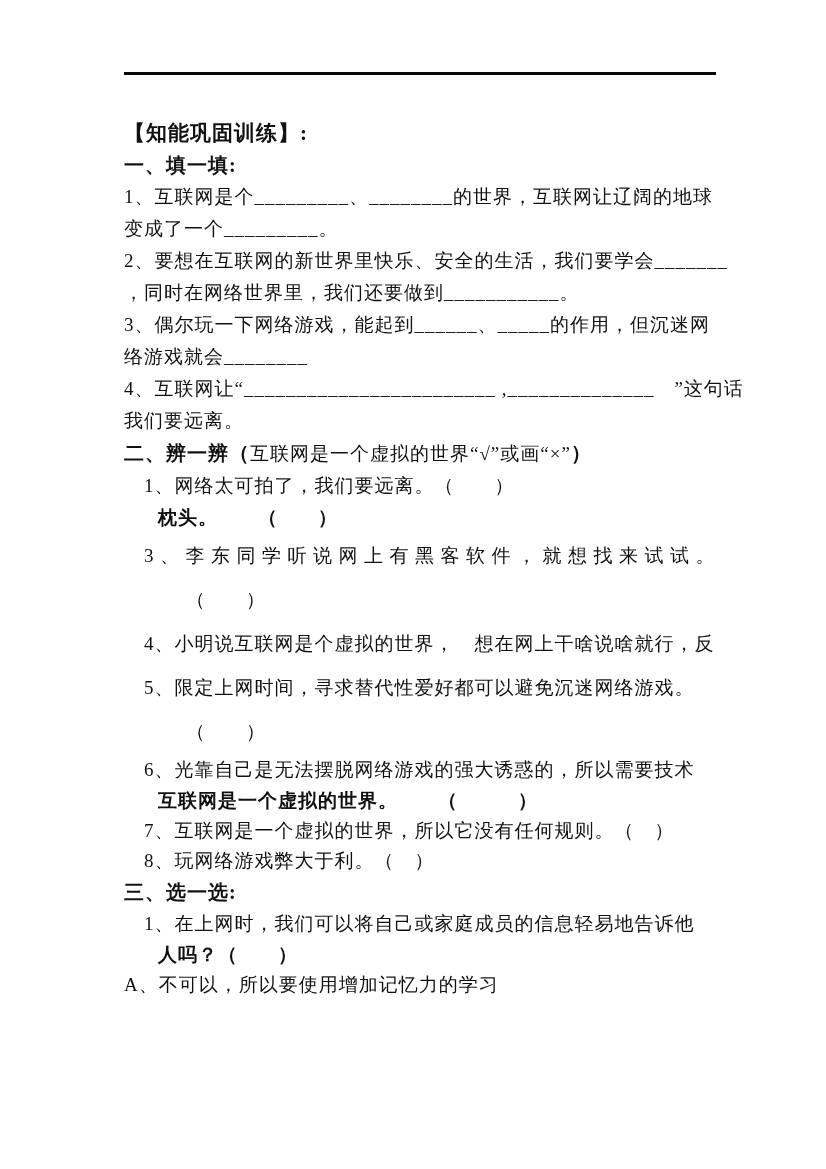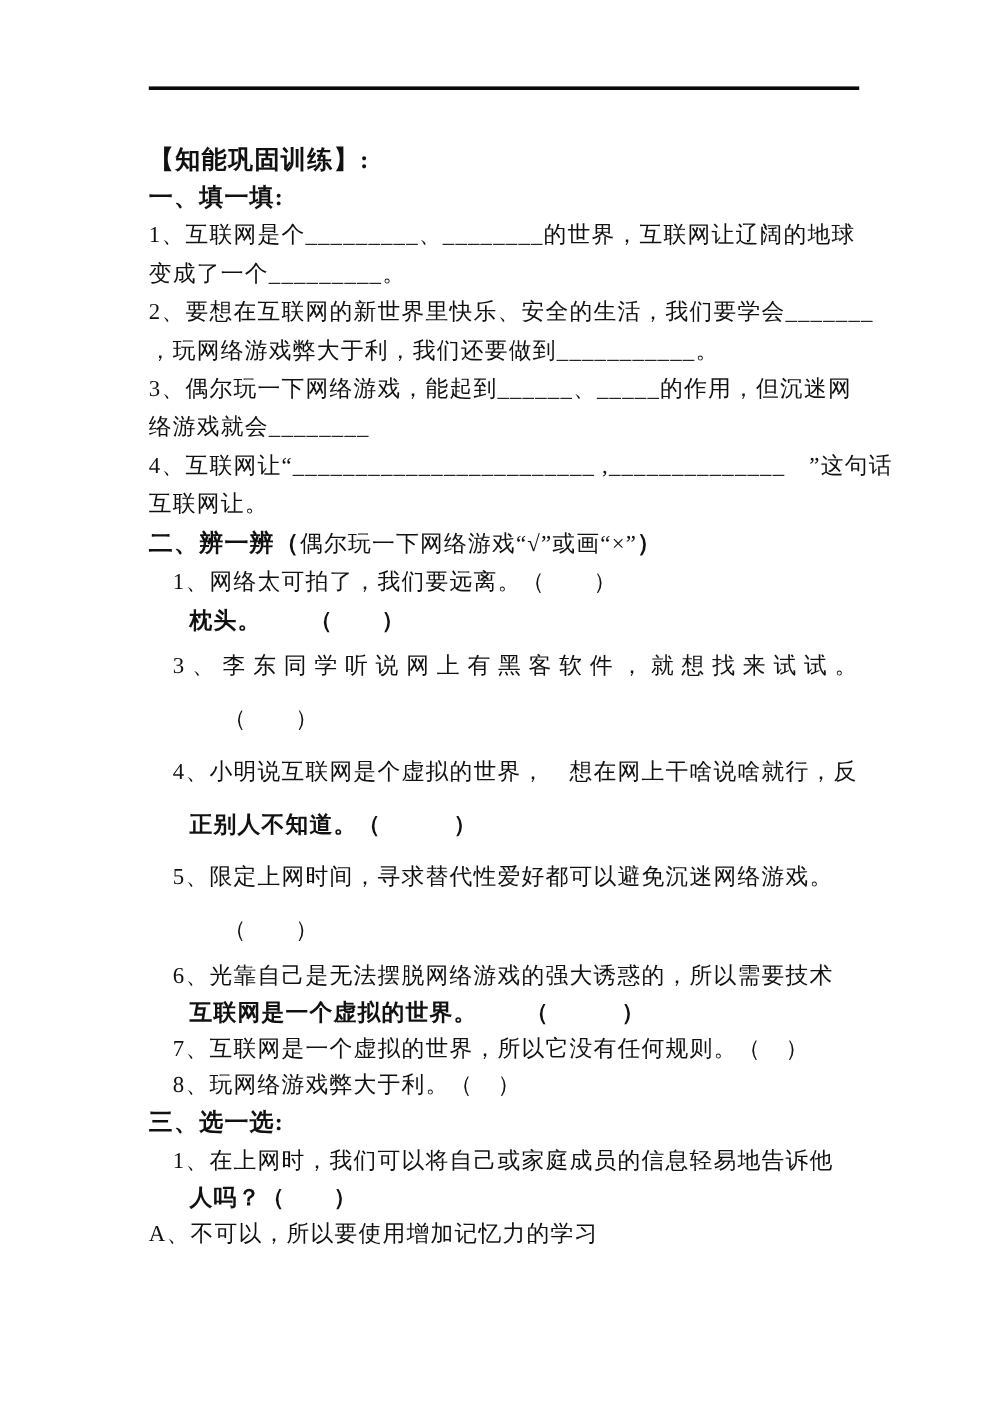--- a/index.html
+++ b/index.html
@@ -64,34 +64,33 @@
 <div class="content">
 
   <div class="header-rule"></div>
 
   <div class="page-heading">【知能巩固训练】:</div>
 
   <div class="sec-title">一、填一填:</div>
   <div class="ln">1、互联网是个_________、________的世界，互联网让辽阔的地球</div>
   <div class="ln">变成了一个_________。</div>
   <div class="ln">2、要想在互联网的新世界里快乐、安全的生活，我们要学会_______</div>
-  <div class="ln">，玩网络游戏弊大于利，我们还要做到___________。</div>
+  <div class="ln">，同时在网络世界里，我们还要做到___________。</div>
   <div class="ln">3、偶尔玩一下网络游戏，能起到______、_____的作用，但沉迷网</div>
   <div class="ln">络游戏就会________</div>
   <div class="ln">4、互联网让“________________________ ,______________　”这句话</div>
-  <div class="ln">互联网让。</div>
+  <div class="ln">我们要远离。</div>
 
-  <div class="sec-title"><span>二、辨一辨</span><span>（</span><span class="note">偶尔玩一下网络游戏“√”或画“×”</span><span>）</span></div>
+  <div class="sec-title"><span>二、辨一辨</span><span>（</span><span class="note">互联网是一个虚拟的世界“√”或画“×”</span><span>）</span></div>
 
   <div class="ln i1">1、网络太可拍了，我们要远离。（　　）</div>
   <div class="ln i2">枕头。　　（　　）</div>
   <div class="ln i1 loose spread">3、李东同学听说网上有黑客软件，就想找来试试。</div>
   <div class="ln i3 loose">（　　）</div>
   <div class="ln i1 loose">4、小明说互联网是个虚拟的世界，　想在网上干啥说啥就行，反</div>
-  <div class="ln i2 loose">正别人不知道。（　　　）</div>
   <div class="ln i1 loose">5、限定上网时间，寻求替代性爱好都可以避免沉迷网络游戏。</div>
   <div class="ln i3 loose">（　　）</div>
   <div class="ln i1">6、光靠自己是无法摆脱网络游戏的强大诱惑的，所以需要技术</div>
   <div class="ln i2 tight">互联网是一个虚拟的世界。　　（　　　）</div>
   <div class="ln i1 tight">7、互联网是一个虚拟的世界，所以它没有任何规则。（　）</div>
   <div class="ln i1 tight">8、玩网络游戏弊大于利。（　）</div>
 
   <div class="sec-title">三、选一选:</div>
   <div class="ln i1">1、在上网时，我们可以将自己或家庭成员的信息轻易地告诉他</div>
   <div class="ln i2 tight">人吗？（　　）</div>

